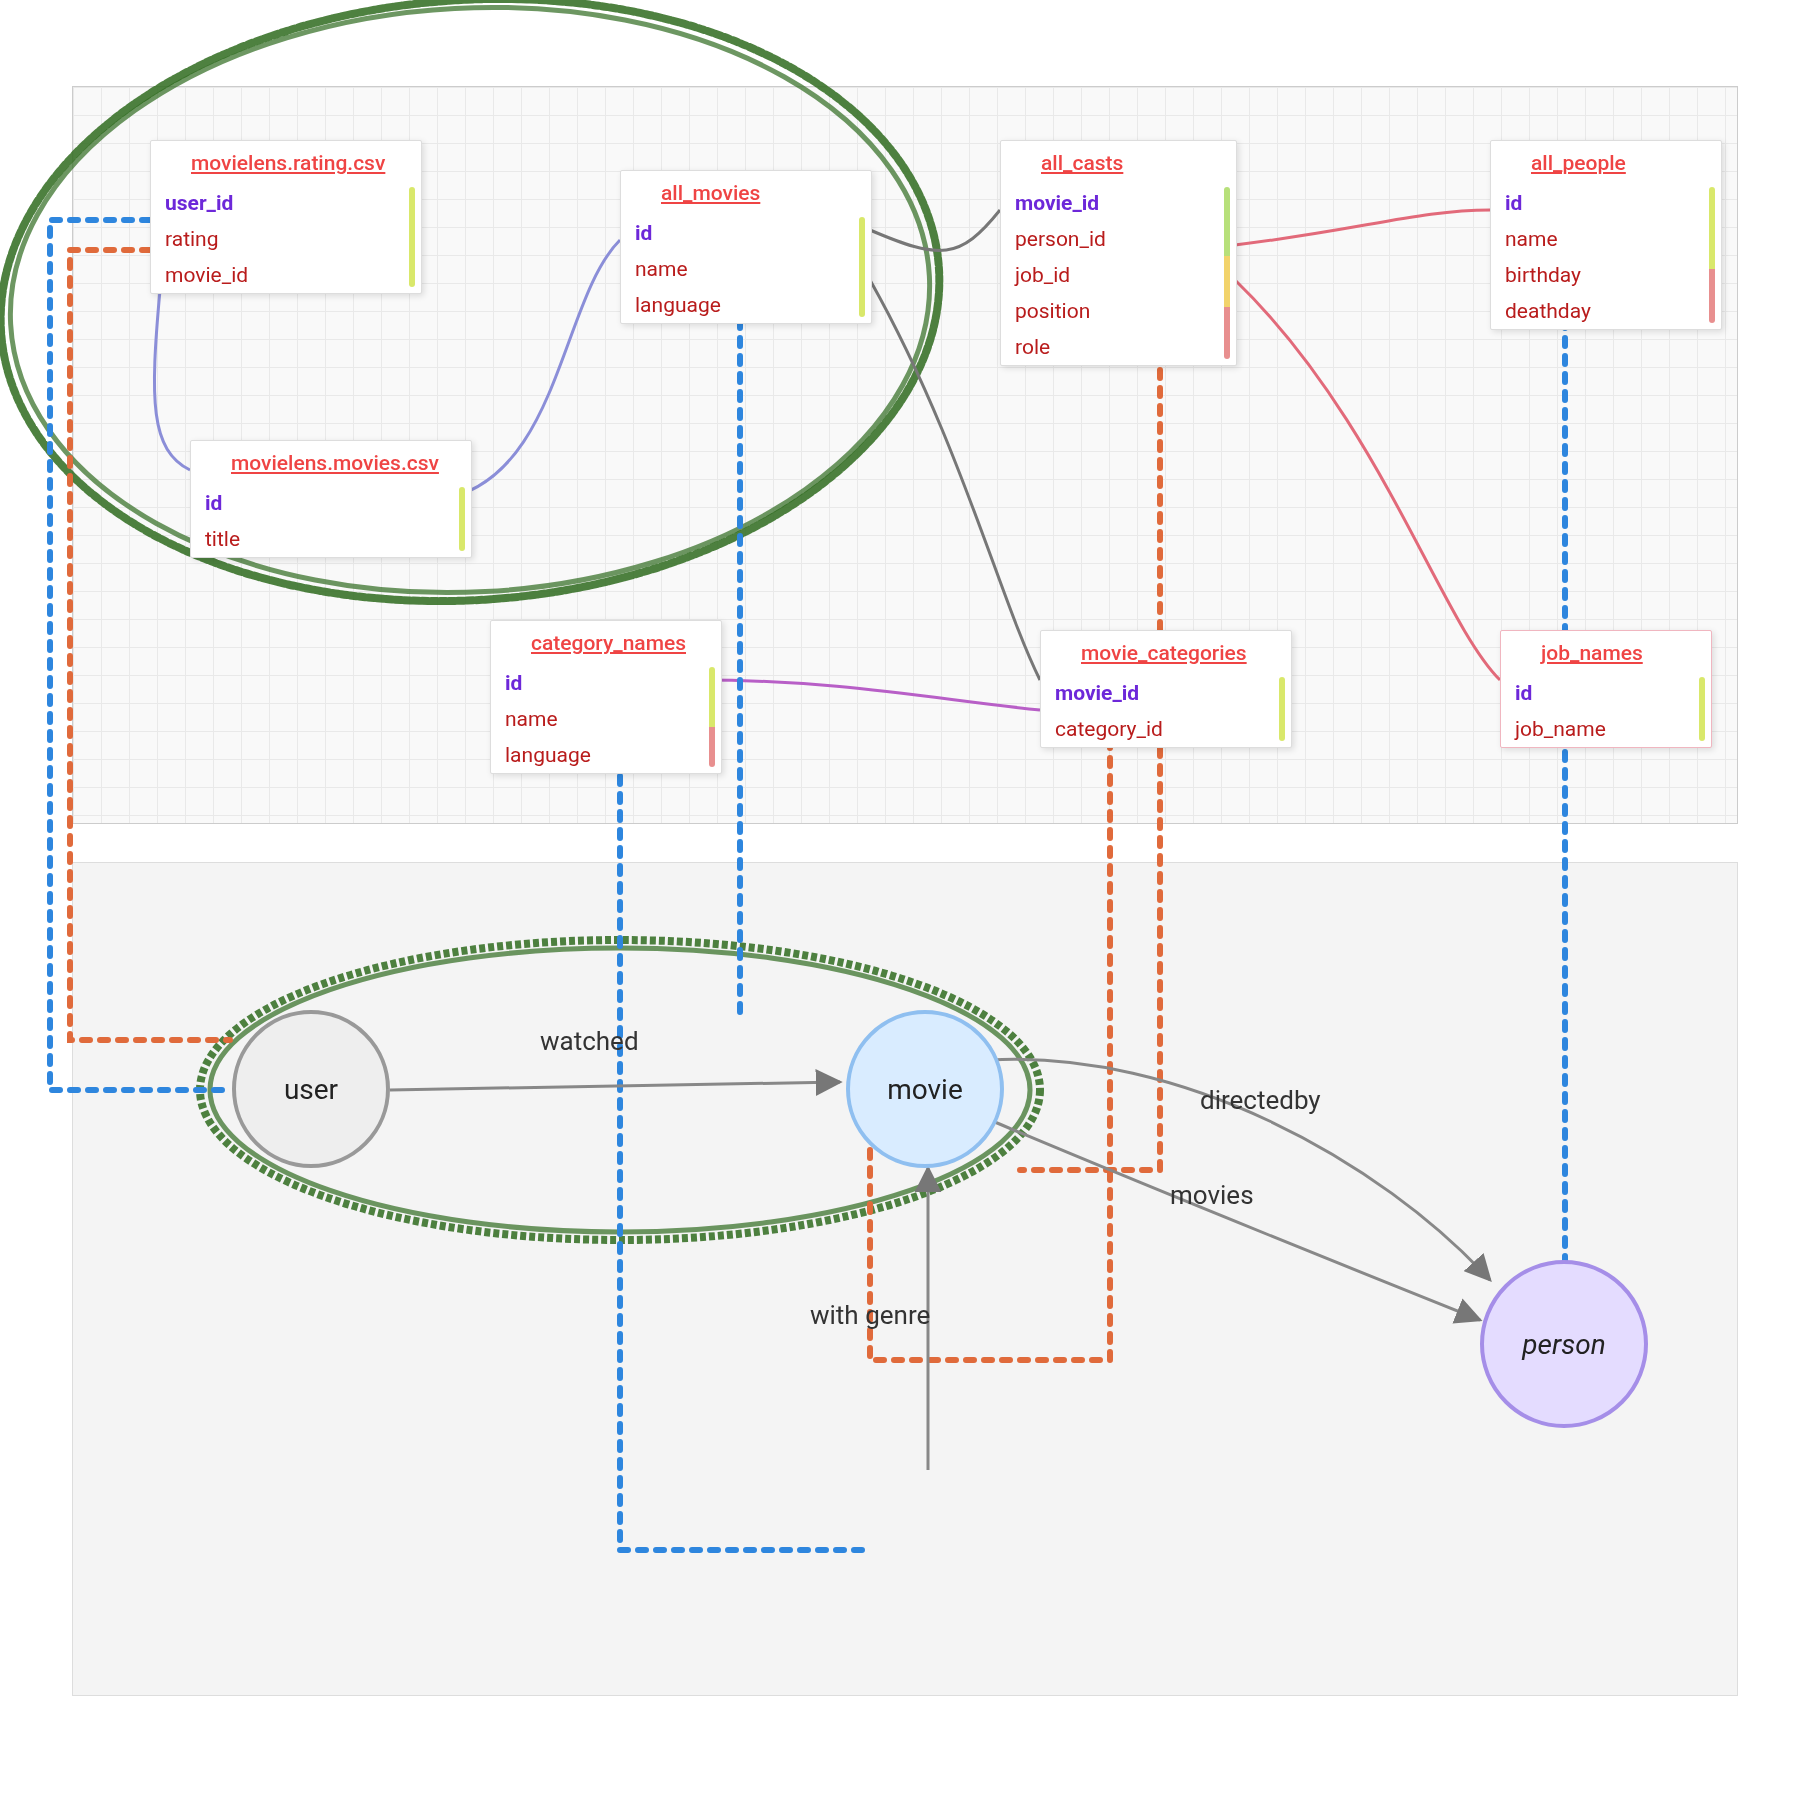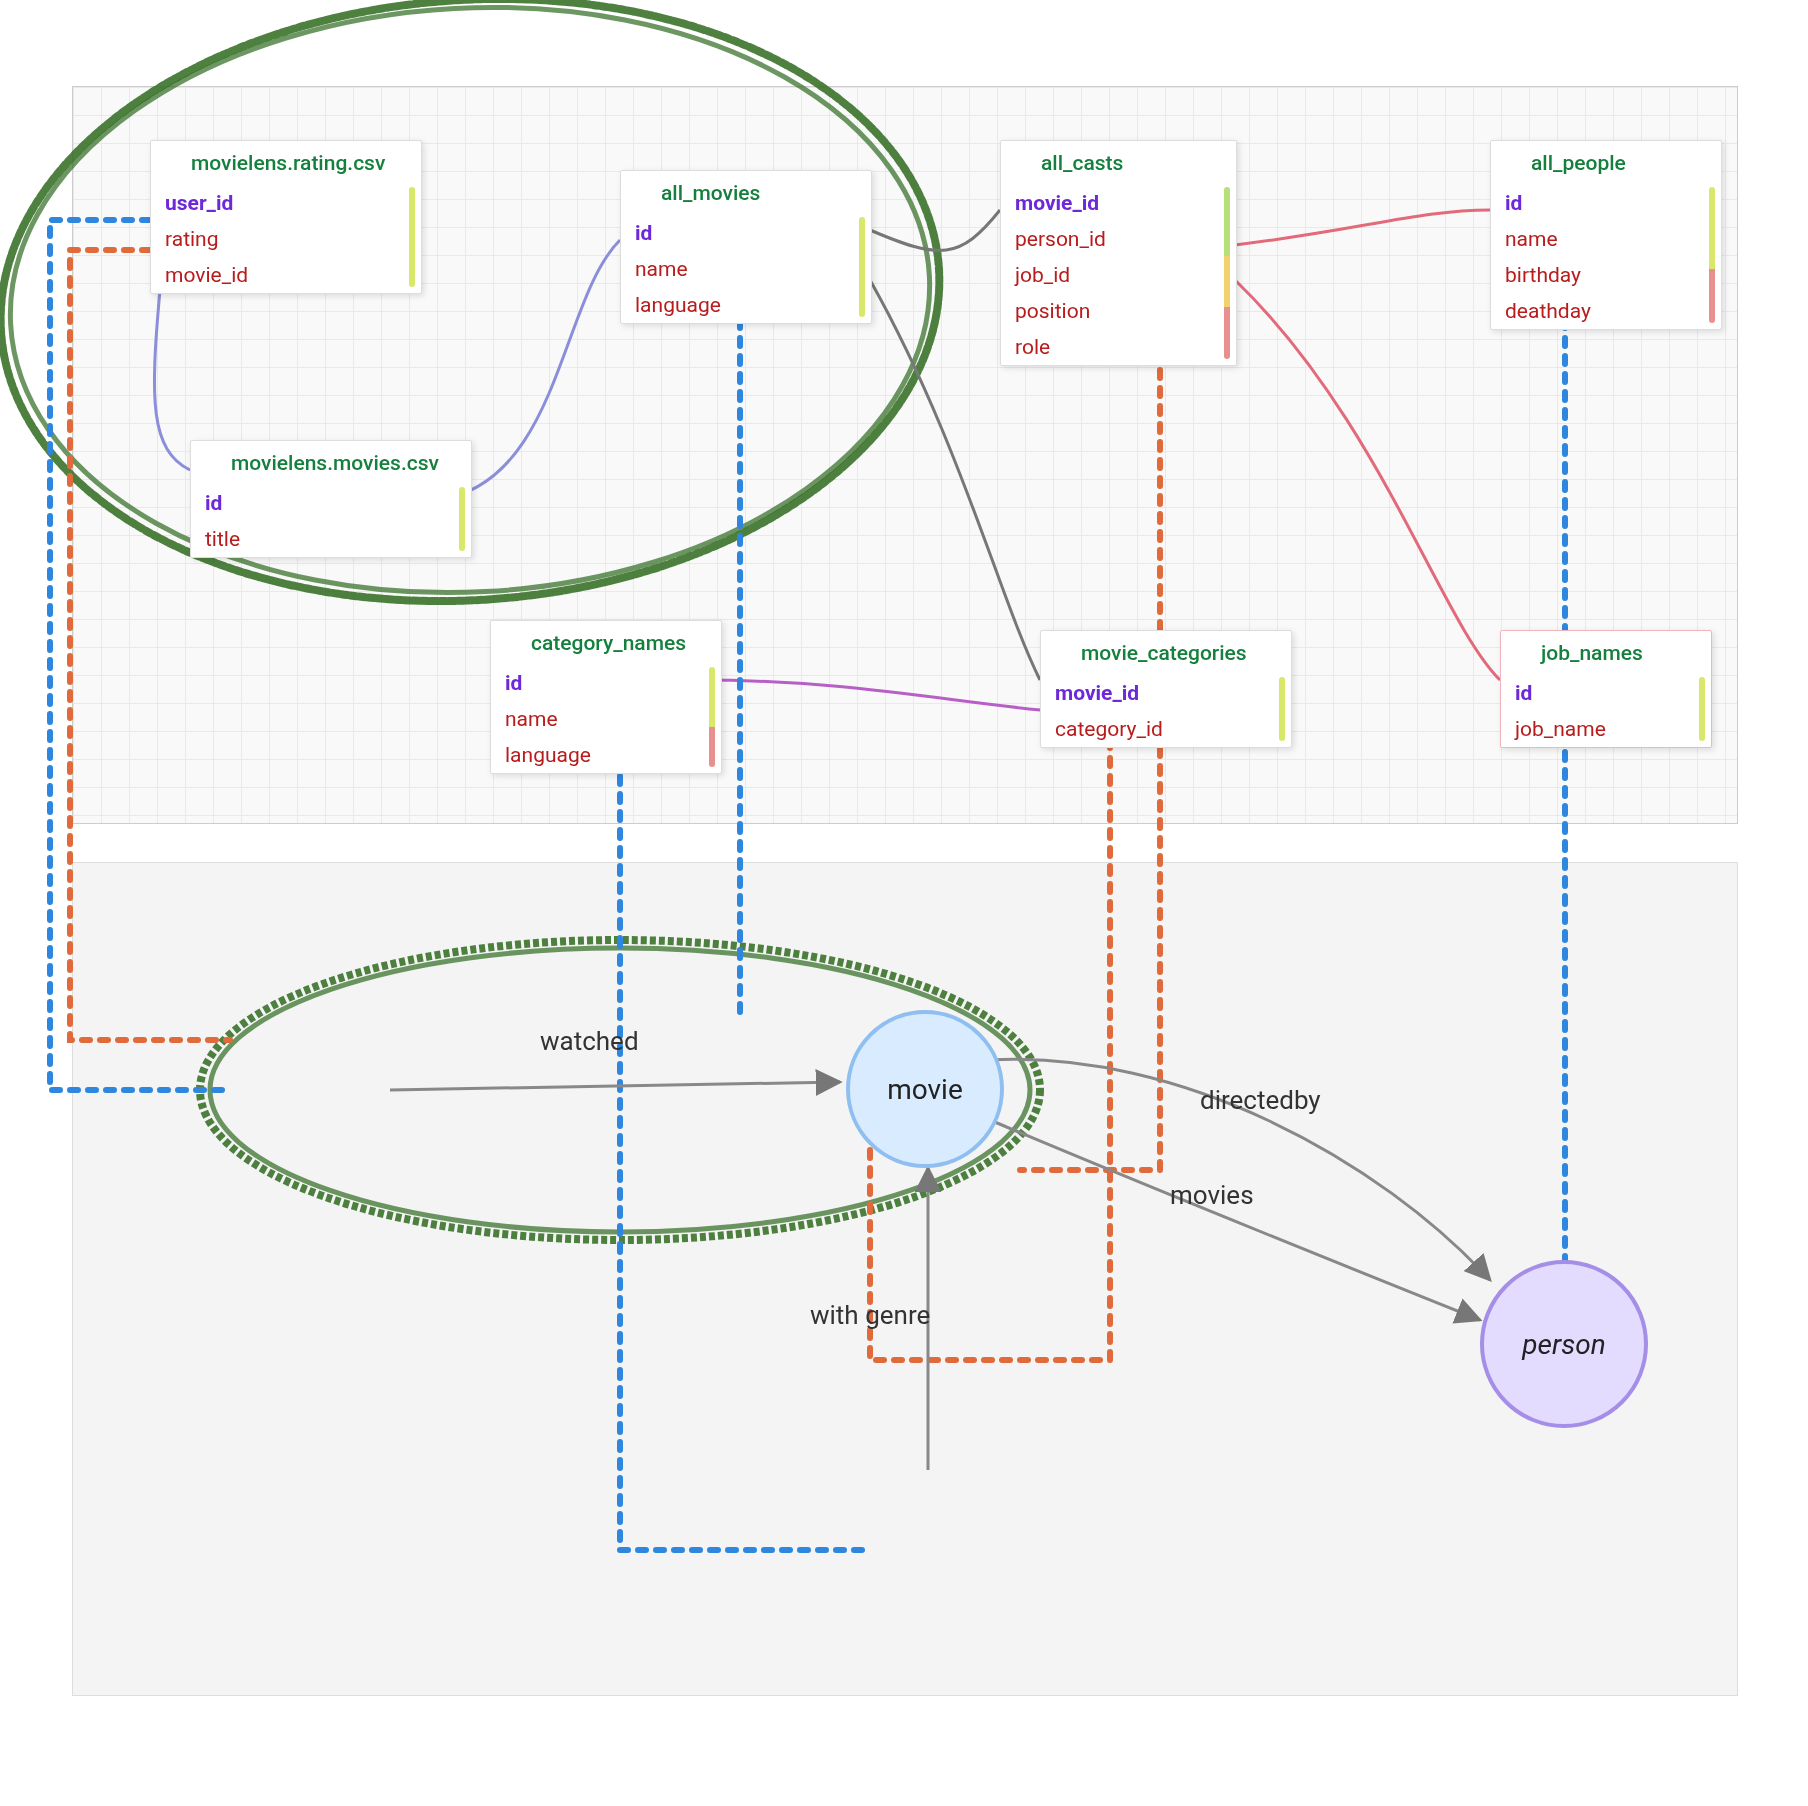--- a/index.html
+++ b/index.html
@@ -10,21 +10,21 @@
     background:
       linear-gradient(to right, #e9e9e9 1px, transparent 1px) 0 0/28px 28px,
       linear-gradient(to bottom, #e9e9e9 1px, transparent 1px) 0 0/28px 28px,
       linear-gradient(to right, #d6d6d6 1px, transparent 1px) 0 0/140px 140px,
       linear-gradient(to bottom, #d6d6d6 1px, transparent 1px) 0 0/140px 140px,
       #f9f9f9;}
   .lower-panel{position:absolute;left:72px;top:862px;width:1664px;height:832px;background:#f4f4f4;border:1px solid #ddd;}
   
   .tbl{position:absolute;background:#fff;border:1px solid #ddd;box-shadow:2px 2px 6px rgba(0,0,0,.12);border-radius:2px;font-size:21px;color:#555;}
   .tbl.pink{border-color:#f0b6c0;}
-  .tbl .title{padding:10px 14px 10px 40px;font-weight:500;color:#15803d;}
+  .tbl .title{padding:10px 14px 10px 40px;font-weight:500;color:#ef4444;text-decoration:underline;}
   .tbl .row{padding:6px 14px;color:#b91c1c;position:relative;}
   .tbl .row.key{font-weight:700;color:#6d28d9;}
   .tbl .stripe{position:absolute;right:6px;top:46px;bottom:6px;width:6px;border-radius:3px;}
   
   .node{position:absolute;border-radius:50%;display:flex;align-items:center;justify-content:center;font-size:28px;color:#222;}
   .node.user{width:150px;height:150px;background:#eee;border:4px solid #999;}
   .node.movie{width:150px;height:150px;background:#d9ecff;border:4px solid #8fbff0;}
   .node.genre{width:150px;height:150px;background:#e3f7cf;border:4px solid #a4d96c;}
   .node.person{width:160px;height:160px;background:#e4dcff;border:4px solid #a58ee8;font-style:italic;}
   .edge-label{position:absolute;font-size:26px;color:#333;text-align:right;}
@@ -135,20 +135,23 @@
     <div class="stripe" style="background:#d9e86b"></div>
   </div>
 
   <div class="tbl pink" style="left:1500px;top:630px;width:210px">
     <div class="title">job_names</div>
     <div class="row key">id</div>
     <div class="row">job_name</div>
     <div class="stripe" style="background:#d9e86b"></div>
   </div>
 
+  <div class="node user" style="left:232px;top:1010px">
+      <span>user</span>
+    </div>
   <div class="node movie" style="left:846px;top:1010px">
       <span>movie</span>
     </div>
   <div class="node person" style="left:1480px;top:1260px">
       <span>person</span>
     </div>
 
   <div class="edge-label" style="left:540px;top:1026px">watched</div>
   <div class="edge-label" style="left:810px;top:1300px">with genre</div>
   <div class="edge-label" style="left:1200px;top:1085px">directedby</div>

